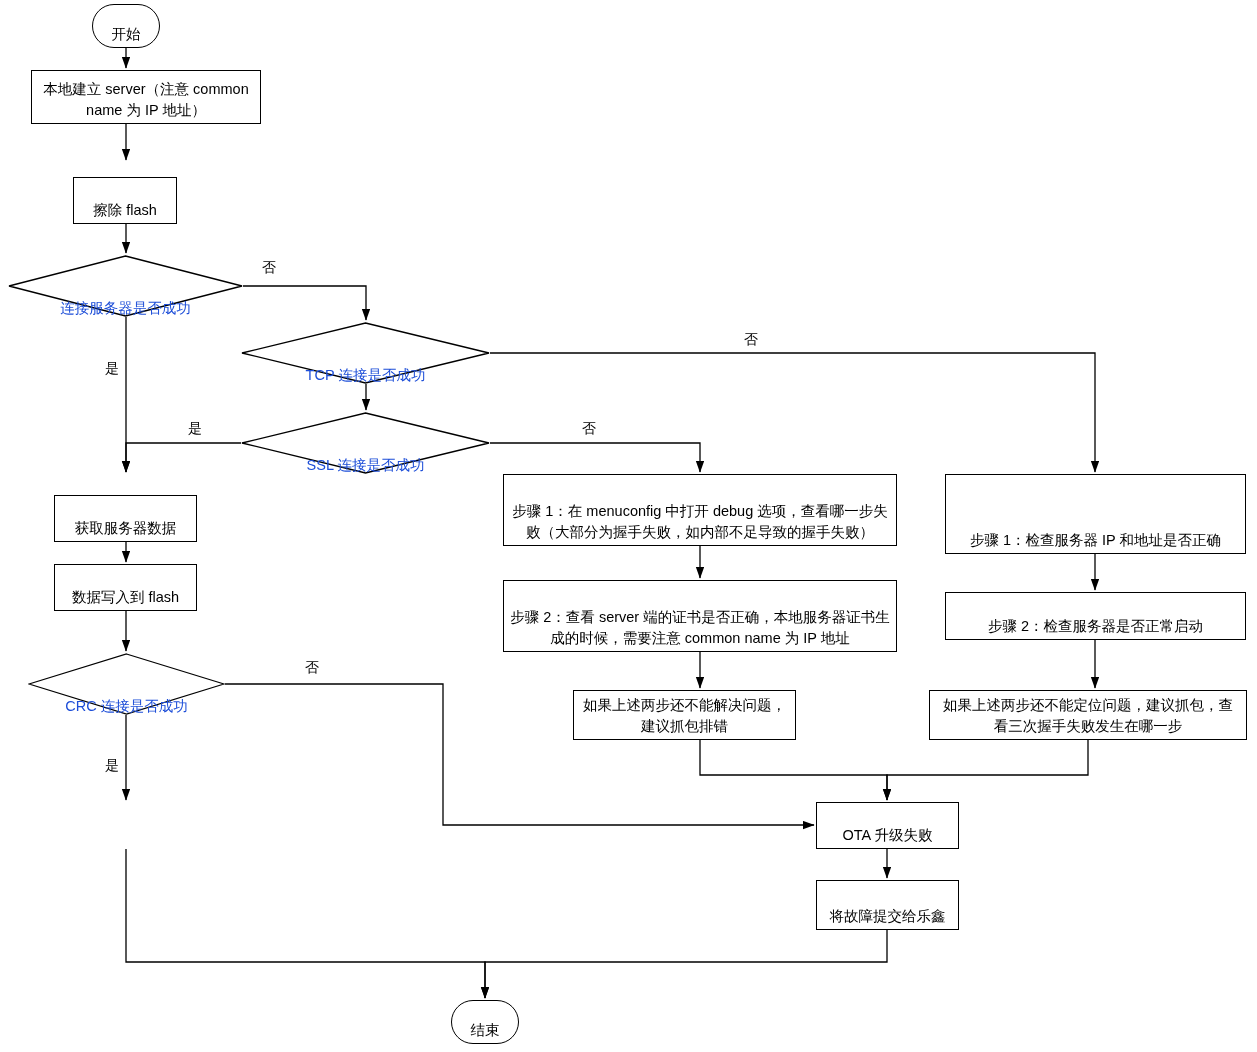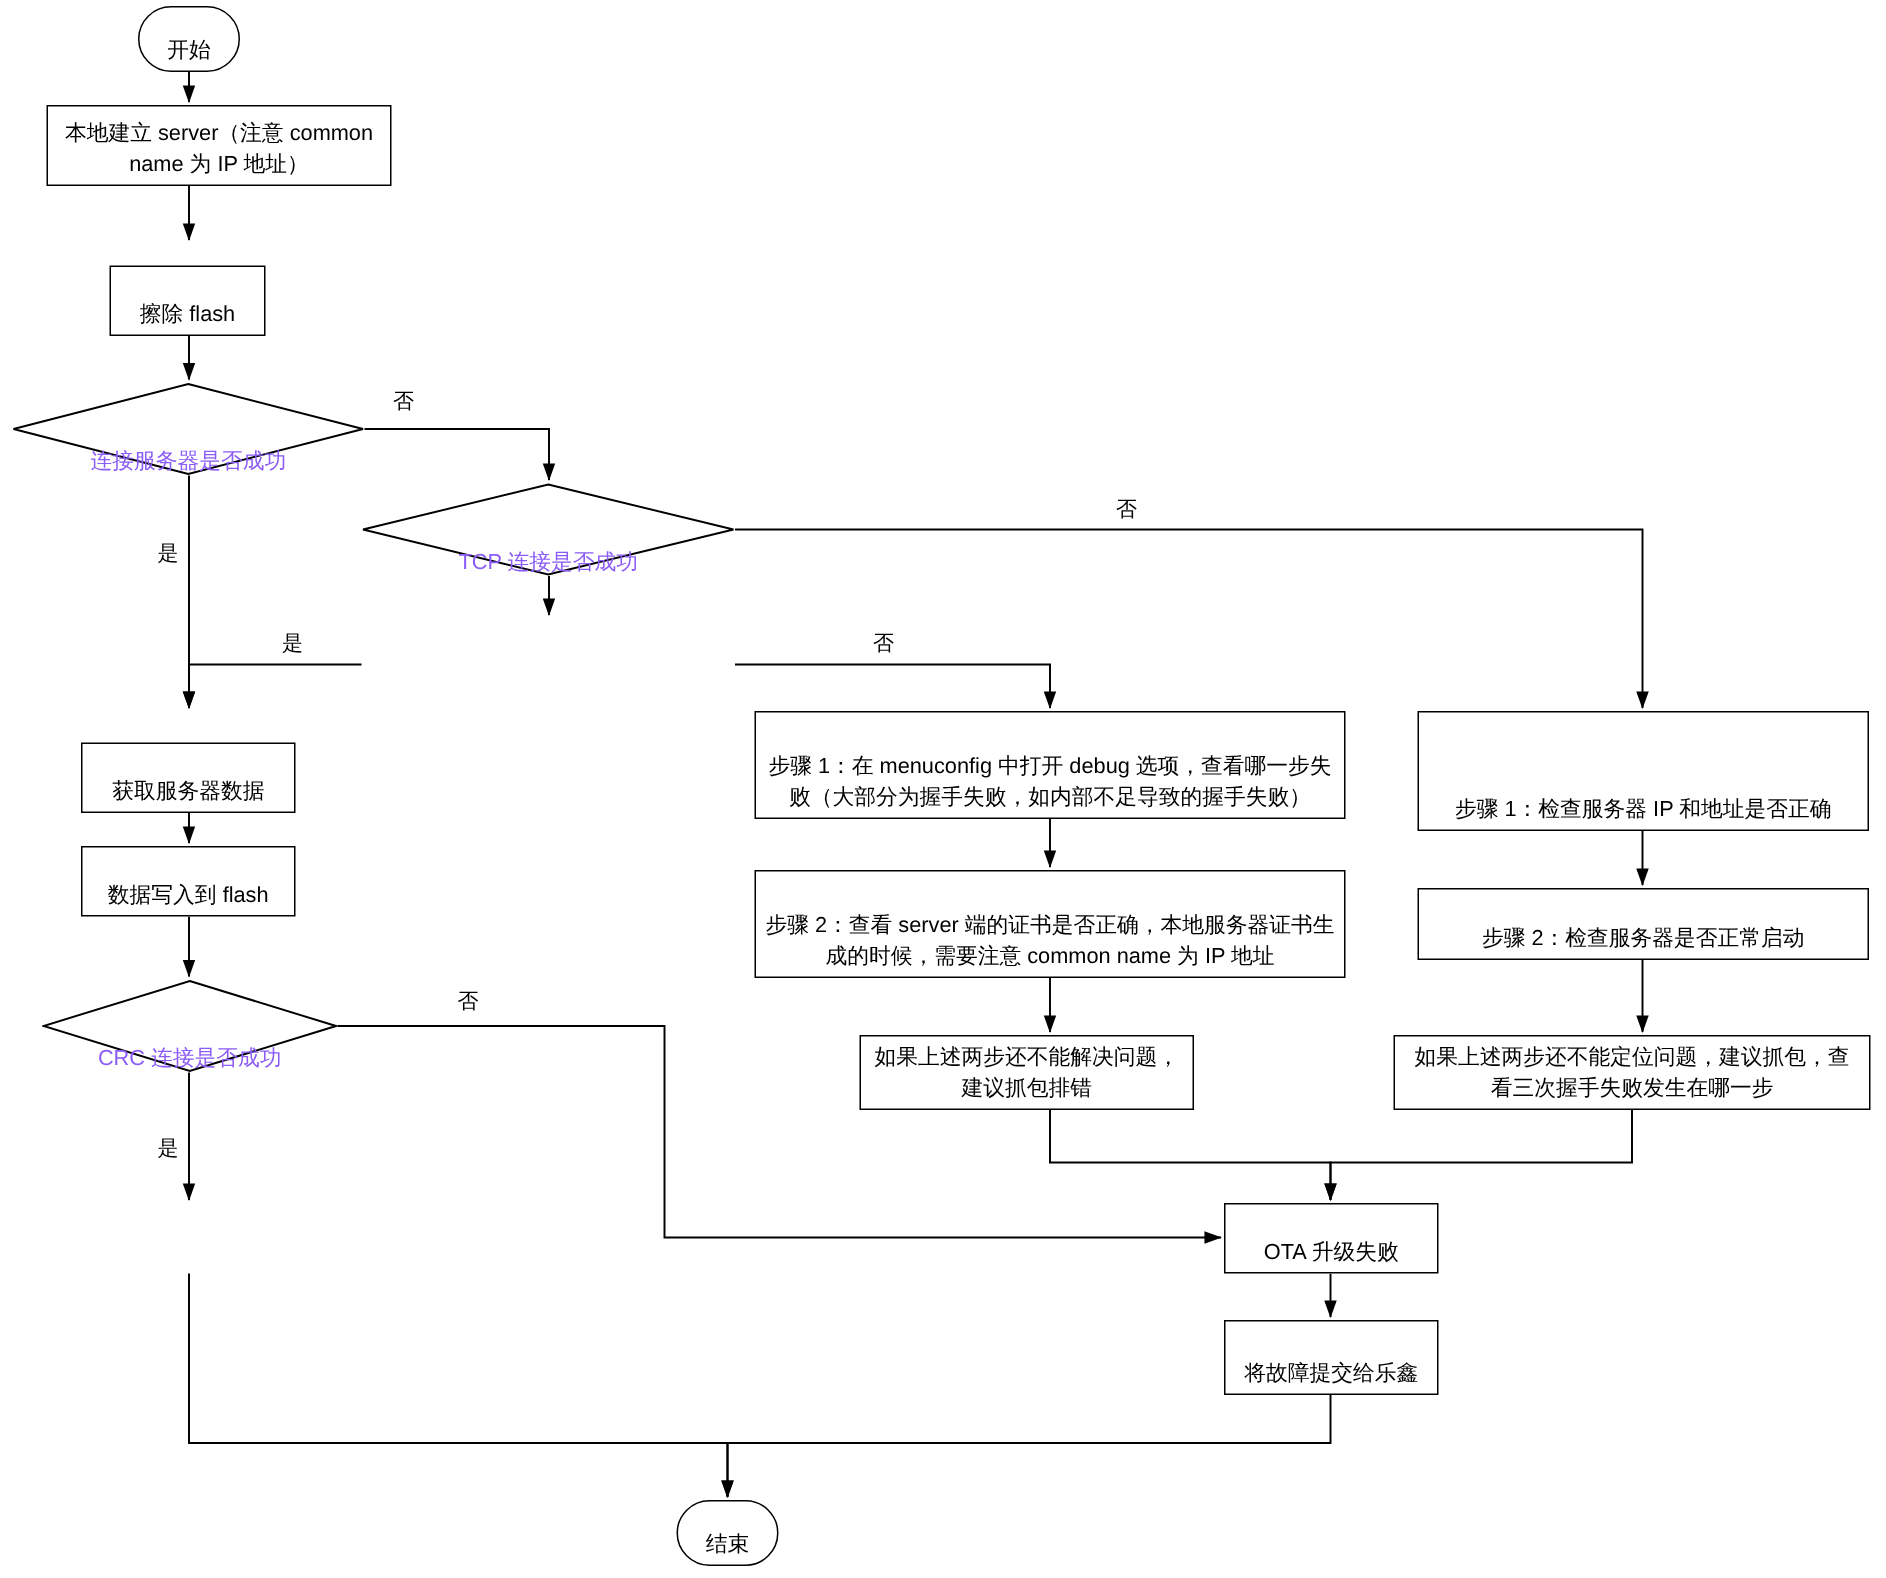--- a/index.html
+++ b/index.html
@@ -46,21 +46,21 @@
   }
   .node.decision {
     border: none;
     background: transparent;
     padding: 0;
   }
   .decision .dlabel {
     position: relative;
     z-index: 2;
     font-size: 14.5px;
-    color: #8b5cf6;
+    color: #1d4ed8;
     line-height: 1.2;
   }
   .decision svg.dshape {
     position: absolute;
     left: 0;
     top: 0;
     width: 100%;
     height: 100%;
     z-index: 1;
   }
@@ -151,20 +151,26 @@
     <span class="dlabel">连接服务器是否成功</span>
   </div>
 
   <div class="node decision" style="left:241px; top:322px; width:249px; height:62px;">
     <svg class="dshape" viewBox="0 0 249 62" preserveAspectRatio="none">
       <polygon points="124.5,1 248,31 124.5,61 1,31" fill="#ffffff" stroke="#000000" stroke-width="1.3"></polygon>
     </svg>
     <span class="dlabel">TCP 连接是否成功</span>
   </div>
 
+  <div class="node decision" style="left:241px; top:412px; width:249px; height:62px;">
+    <svg class="dshape" viewBox="0 0 249 62" preserveAspectRatio="none">
+      <polygon points="124.5,1 248,31 124.5,61 1,31" fill="#ffffff" stroke="#000000" stroke-width="1.3"></polygon>
+    </svg>
+    <span class="dlabel">SSL 连接是否成功</span>
+  </div>
 
   <div class="node process" style="left:54px; top:495px; width:143px; height:47px;">
     <span>获取服务器数据</span>
   </div>
 
   <div class="node process" style="left:54px; top:564px; width:143px; height:47px;">
     <span>数据写入到 flash</span>
   </div>
 
   <div class="node decision" style="left:28px; top:653px; width:197px; height:62px;">

